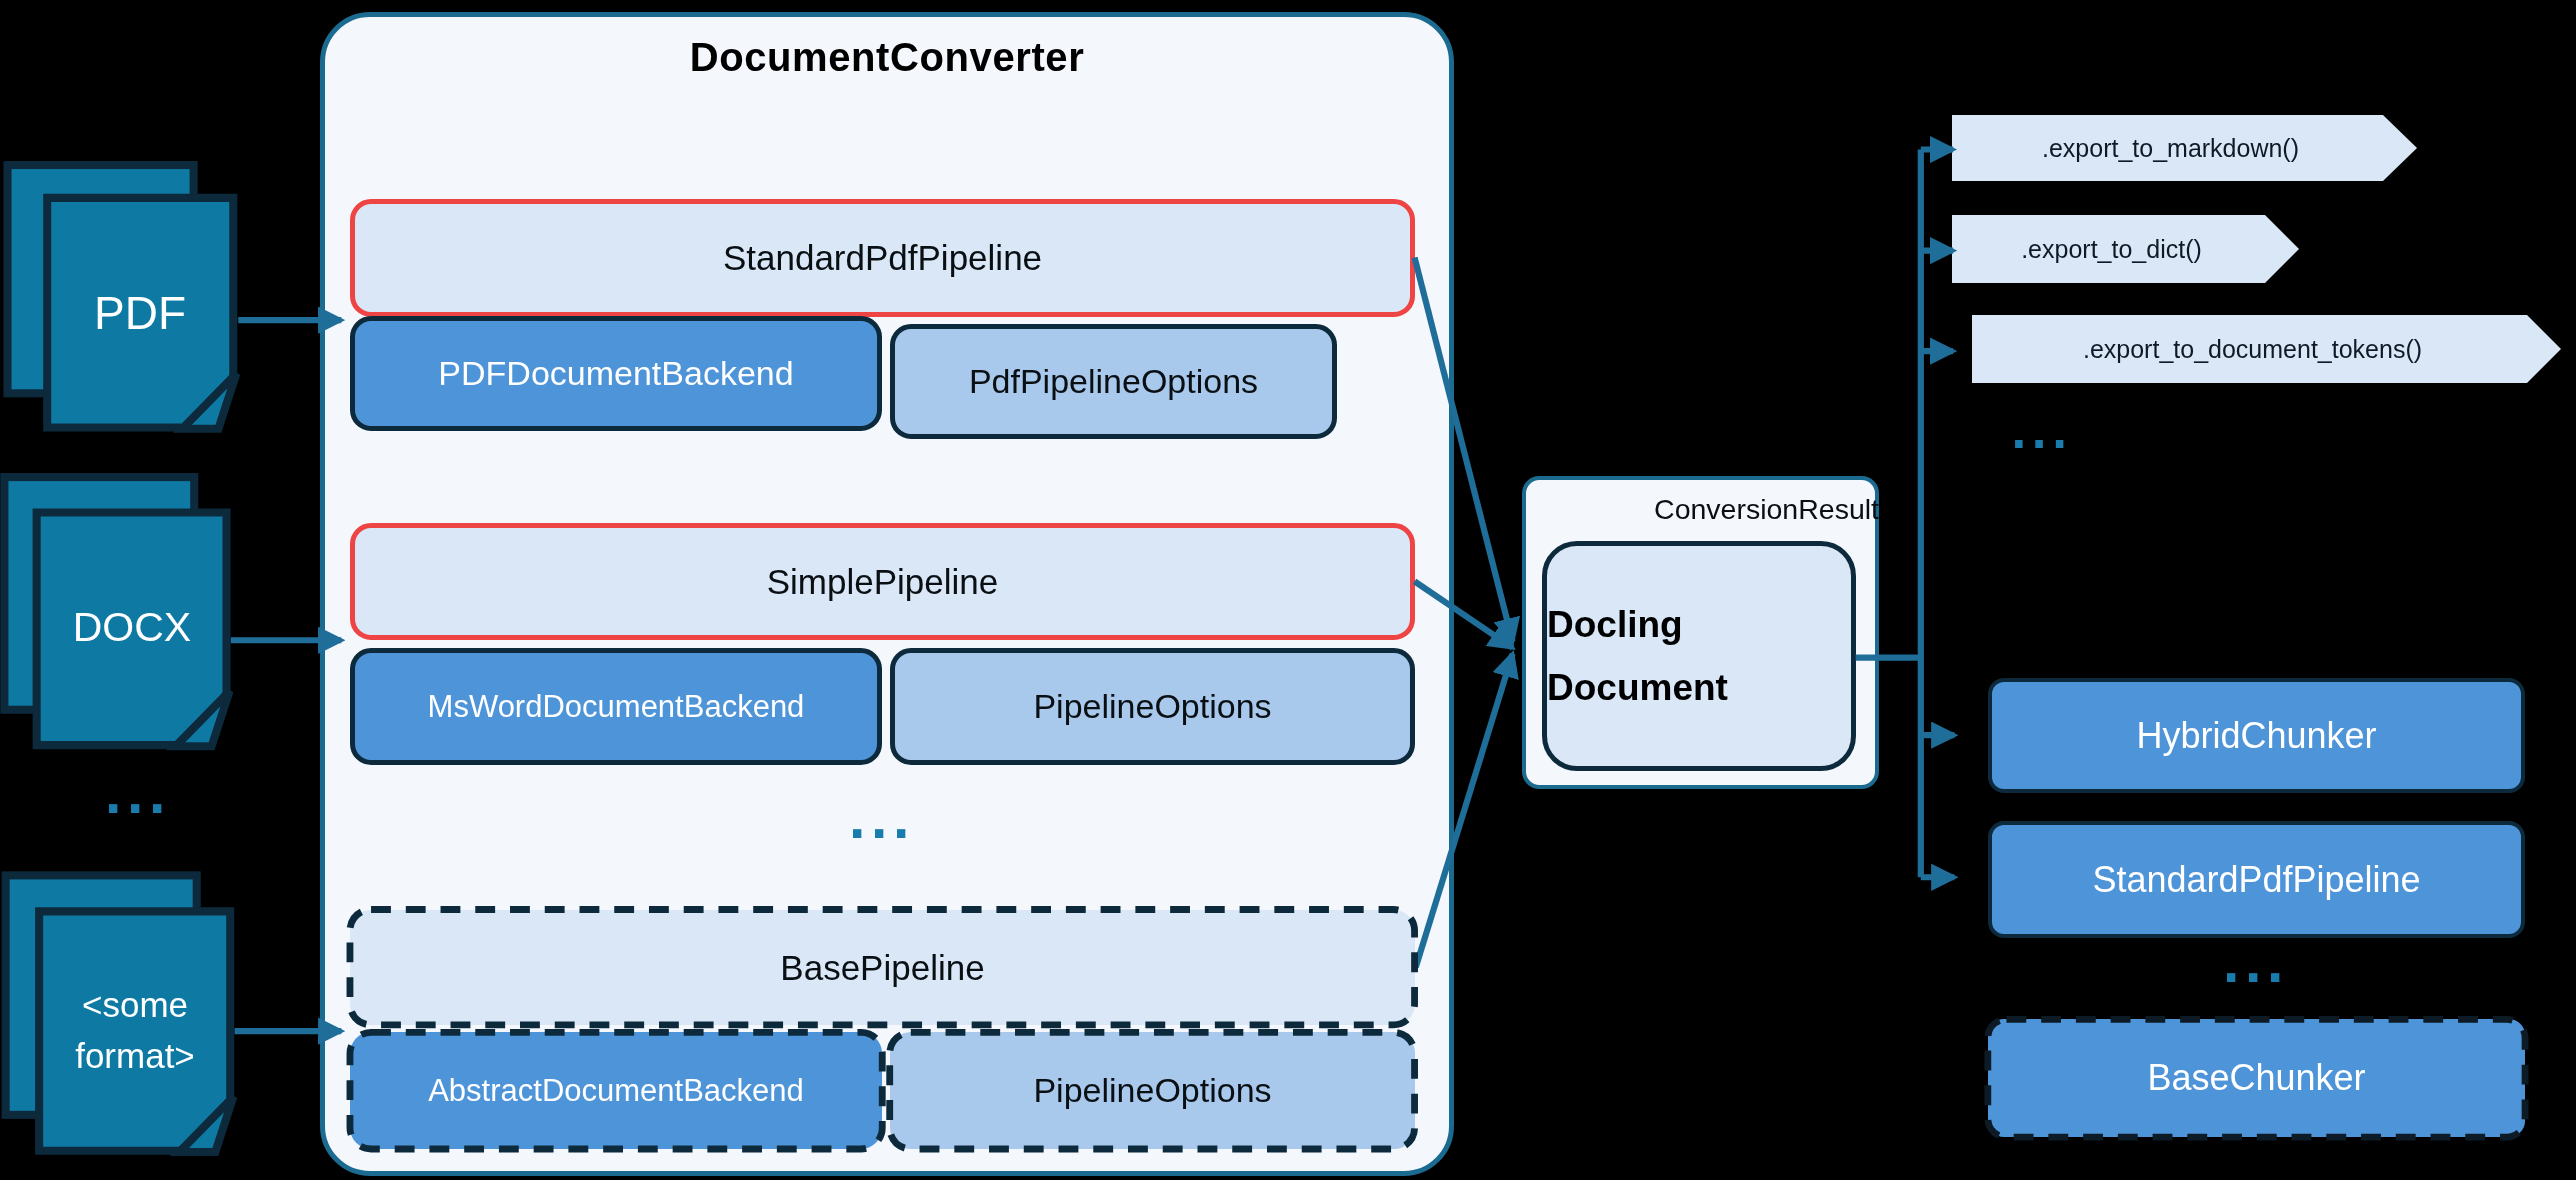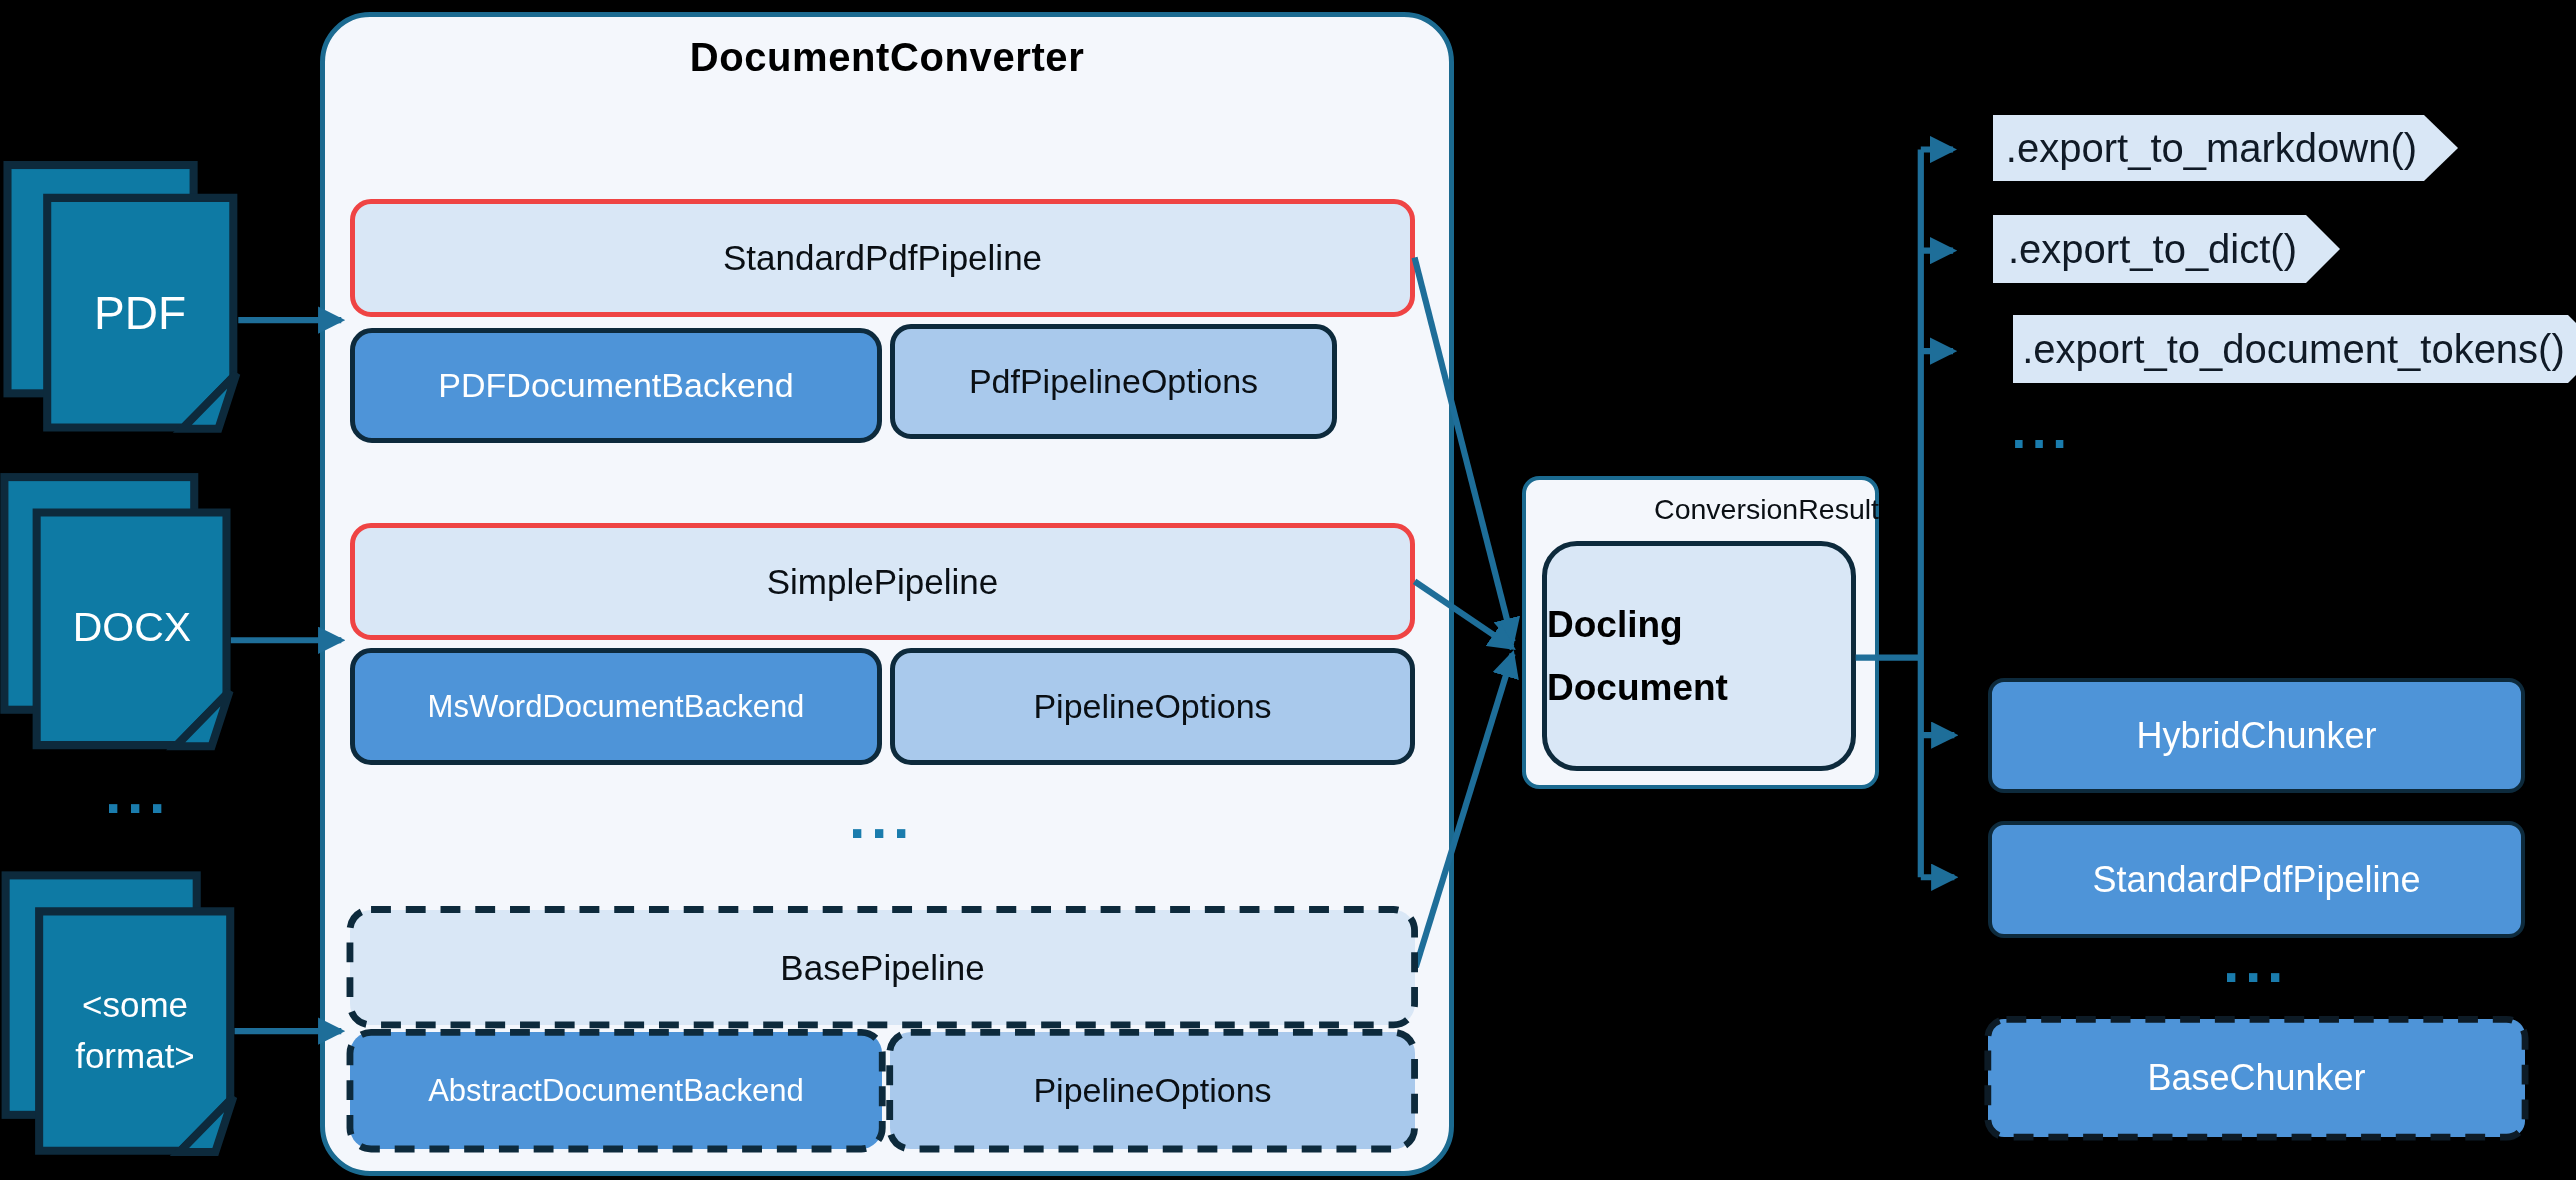--- a/index.html
+++ b/index.html
@@ -33,21 +33,21 @@
   
   .result-outer{left:1522px;top:476px;width:357px;height:313px;background:#F4F7FC;
                 border:4.3px solid #1B6A90;border-radius:17.4px;box-sizing:border-box;}
   .result-label{left:1522px;top:493px;width:357px;text-align:right;color:#0a0f14;font-size:28.5px;}
   .docling{left:1542px;top:541px;width:314px;height:230px;background:#D9E7F6;
            border:5.6px solid #0D2A3C;border-radius:35px;box-sizing:border-box;
            display:flex;flex-direction:column;align-items:flex-start;justify-content:center;
            color:#000;font-size:37px;font-weight:bold;line-height:63px;text-align:center;}
 
   
-  .chevron{position:absolute;left:1993px;background:#D9E7F6;color:#101a26;font-size:40px;
+  .chevron{position:absolute;left:1952px;background:#D9E7F6;color:#101a26;font-size:25px;
            display:flex;align-items:center;justify-content:center;box-sizing:border-box;
            padding-right:37px;padding-left:9px;
            clip-path:polygon(0 0, calc(100% - 34px) 0, 100% 50%, calc(100% - 34px) 100%, 0 100%);}
 
   
   .chunker{position:absolute;left:1988px;width:537px;background:#4E94D8;color:#fff;
            font-size:36px;border:4.3px solid #0D2A3C;border-radius:16px;box-sizing:border-box;
            display:flex;align-items:center;justify-content:center;}
 </style>
 </head>
@@ -76,21 +76,21 @@
 <div class="abs icon-label" style="left:135px;top:1031px;font-size:35px;">
   <span>&lt;some</span><br>
   <span>format&gt;</span>
 </div>
 <div class="abs dots" style="left:138px;top:764px;">...</div>
 
 <div class="abs converter"></div>
 <div class="abs conv-title">DocumentConverter</div>
 
 <div class="box pipeline" style="left:350px;top:199px;width:1065px;height:118px;">StandardPdfPipeline</div>
-<div class="box backend big" style="left:350px;top:328px;width:532px;height:115px;border-radius:22px;">PDFDocumentBackend</div>
+<div class="box backend big" style="left:350px;top:316px;width:532px;height:115px;">PDFDocumentBackend</div>
 <div class="box options" style="left:890px;top:324px;width:447px;height:115px;">PdfPipelineOptions</div>
 
 <div class="box pipeline" style="left:350px;top:523px;width:1065px;height:117px;">SimplePipeline</div>
 <div class="box backend" style="left:350px;top:648px;width:532px;height:117px;">MsWordDocumentBackend</div>
 <div class="box options" style="left:890px;top:648px;width:525px;height:117px;">PipelineOptions</div>
 
 <div class="abs dots" style="left:882px;top:789px;">...</div>
 
 <div class="box pipeline nodash" style="left:350px;top:910px;width:1065px;height:115px;">BasePipeline</div>
 <div class="box backend nodash" style="left:350px;top:1032px;width:532px;height:117px;">AbstractDocumentBackend</div>

